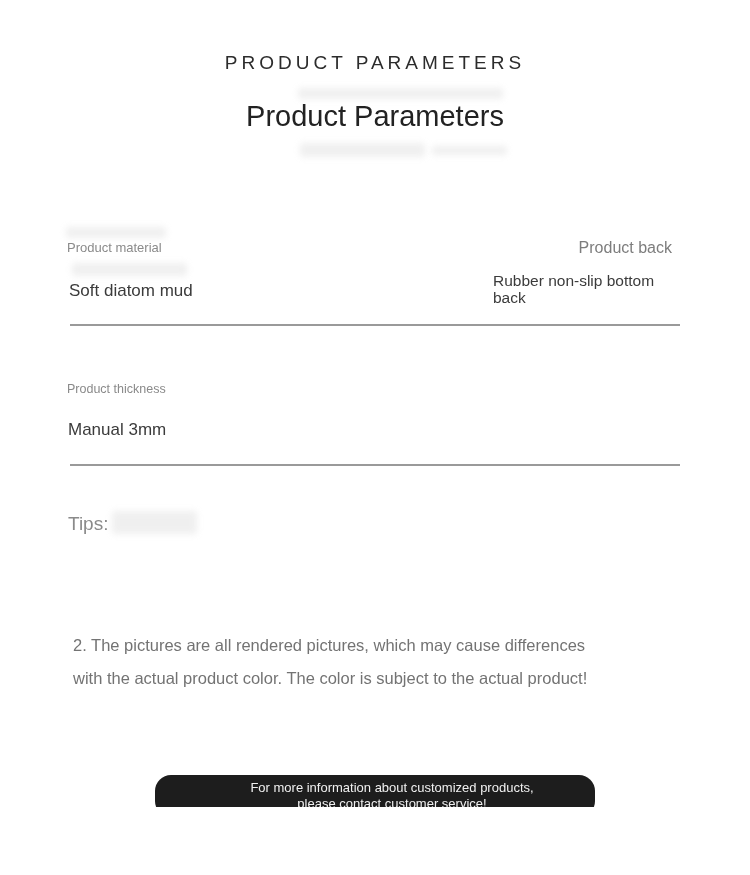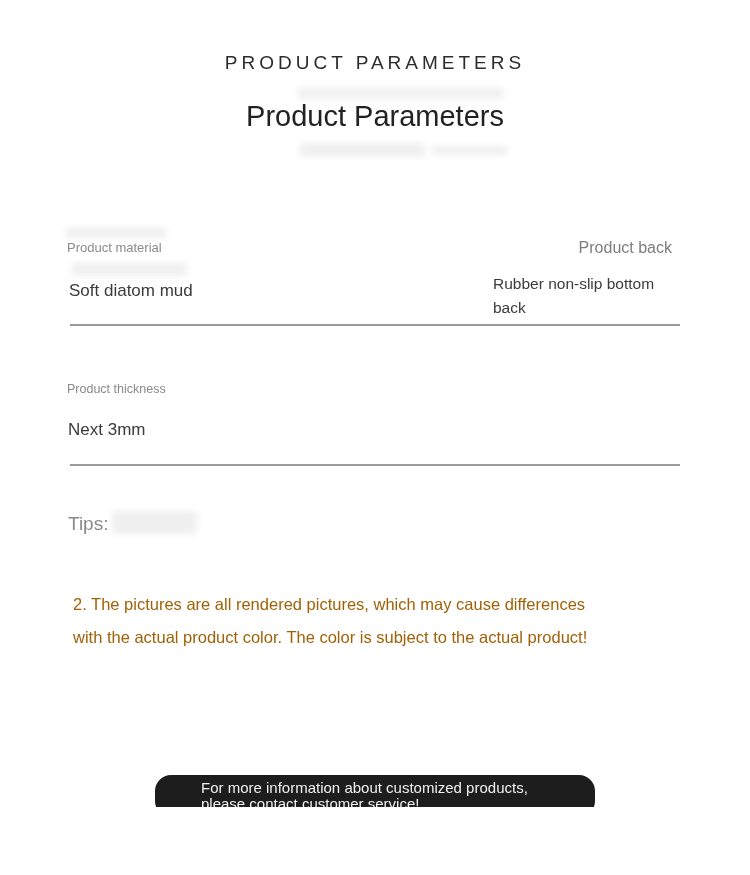--- a/index.html
+++ b/index.html
@@ -28,30 +28,30 @@
 
   .divider { left:70px; width:610px; height:2px; background:#9a9a9a; }
 
   .tips-heading { top:513px; left:68px; font-size:19px; color:#8a8a8a; }
   .tip-small {
     top:560px; left:77px; width:560px;
     font-size:13.5px; color:#8a8a8a;
   }
   .tip-large {
     left:73px; width:614px;
-    font-size:16.5px; line-height:33px; color:#a16207;
+    font-size:16.5px; line-height:33px; color:#737373;margin-top:41px;
   }
 
   .banner {
     top:775px; left:155px; width:440px; height:42px;
     background:#1d1d1d; border-radius:16px; box-sizing:border-box;
     padding:5px 12px 0 46px;
   }
   .banner-text {
-    font-size:15px; line-height:16px; color:#f0f0f0;
+    font-size:13px; line-height:16px; color:#f0f0f0;text-align:center;
   }
 </style>
 </head>
 <body>
 
 <div class="canvas">
 
   <div class="abs eyebrow">PRODUCT PARAMETERS</div>
   <div class="abs title">Product Parameters</div>
 
@@ -59,27 +59,27 @@
   <div class="abs smudge" style="left:300px; top:143px; width:125px; height:14px;"></div>
   <div class="abs smudge" style="left:432px; top:146px; width:75px;  height:9px;"></div>
   <div class="abs smudge" style="left:66px;  top:227px; width:100px; height:11px;"></div>
   <div class="abs smudge" style="left:72px;  top:263px; width:115px; height:13px;"></div>
   <div class="abs smudge" style="left:112px; top:511px; width:85px;  height:23px;"></div>
 
   <div class="abs spec-label-sm" style="left:67px; top:240px;">Product material</div>
   <div class="abs spec-value" style="left:69px; top:281px;">Soft diatom mud</div>
 
   <div class="abs spec-label-lg" style="right:78px; top:239px;">Product back</div>
-  <div class="abs spec-value preline" style="left:493px; top:272px; width:180px; font-size:15.5px; line-height:24px;">Rubber non-slip bottom
+  <div class="abs spec-value preline" style="left:493px; top:272px; width:180px; font-size:15.5px; line-height:17px;">Rubber non-slip bottom
 back</div>
 
   <div class="abs divider" style="top:324px;"></div>
 
   <div class="abs spec-label-sm" style="left:67px; top:382px; font-size:12.5px;">Product thickness</div>
-  <div class="abs spec-value" style="left:68px; top:420px;">Next 3mm</div>
+  <div class="abs spec-value" style="left:68px; top:420px;">Manual 3mm</div>
 
 
   <div class="abs divider" style="top:464px;"></div>
 
   <div class="abs tips-heading">Tips:</div>
 
   <div class="abs tip-large preline" style="top:588px;">2. The pictures are all rendered pictures, which may cause differences
 with the actual product color. The color is subject to the actual product!</div>
 
   <div class="abs banner">

